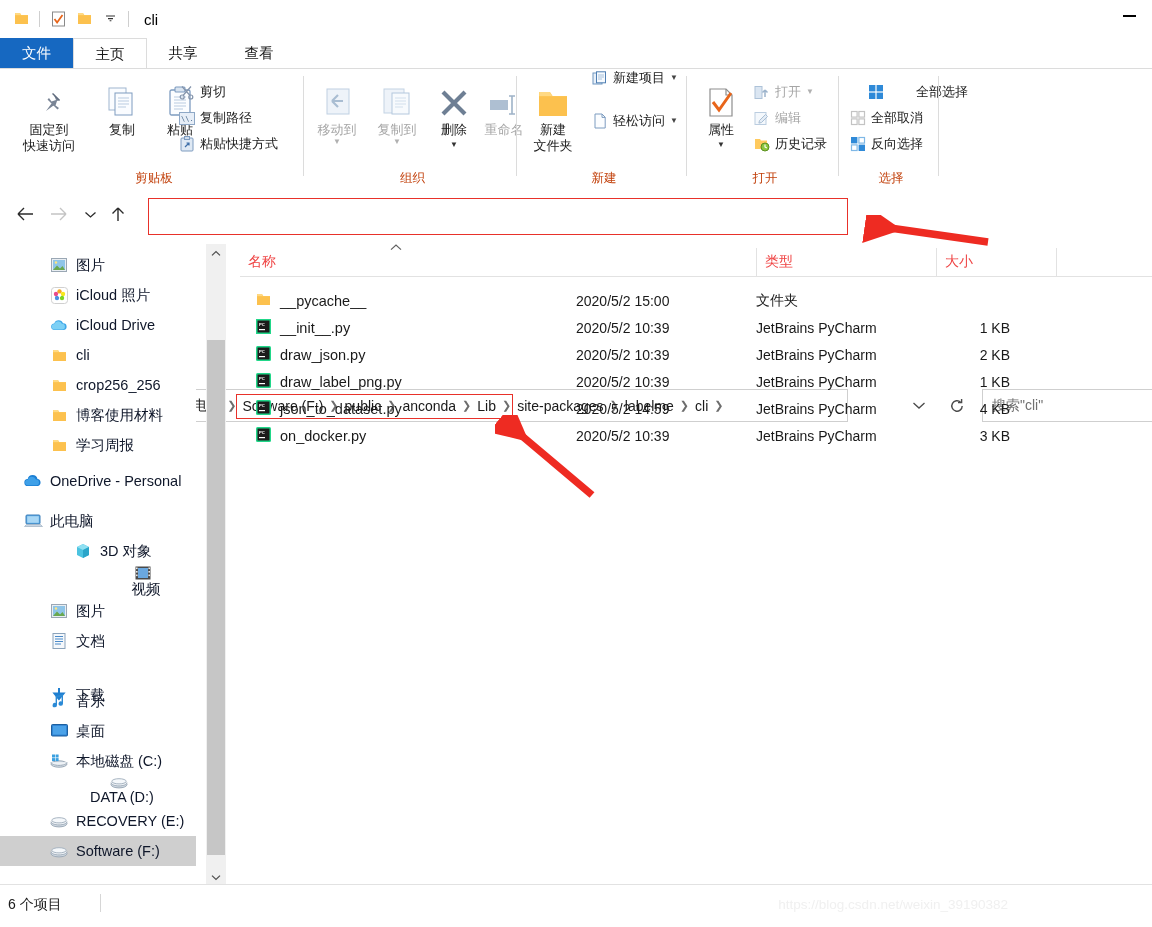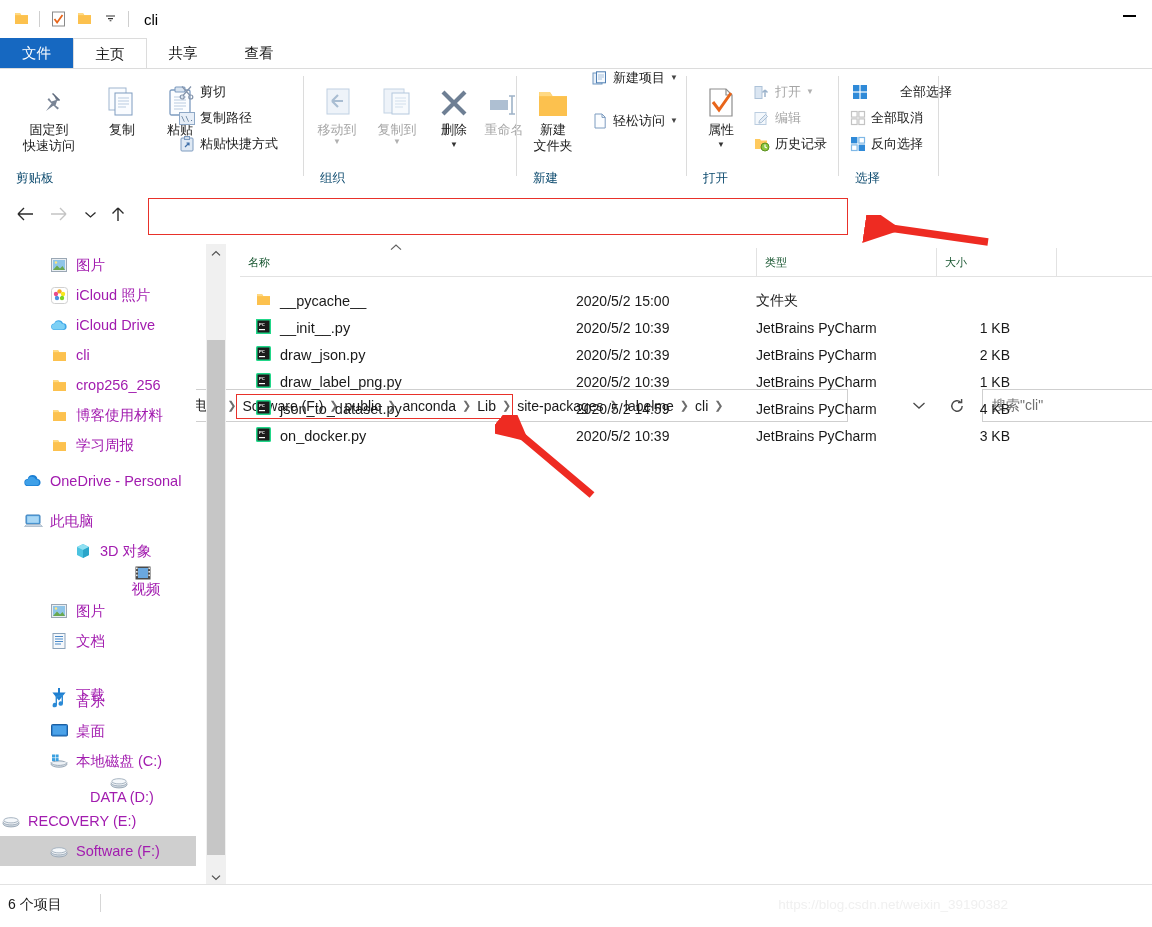--- a/index.html
+++ b/index.html
@@ -41,22 +41,22 @@
   .tab-share { left:145px; width:76px; }
   .tab-view { left:221px; width:76px; }
 
   
   .ribbon {
     position:absolute; left:0; top:68px; width:1152px; height:122px;
     background:#fff; border-top:1px solid #dcdcdc; border-bottom:1px solid #dcdcdc;
   }
   .rgroup { position:absolute; top:0; height:121px; }
   .rgroup .glabel {
-    position:absolute; bottom:3px; left:16px; width:100%; text-align:left;
-    font-size:12.5px; color:#0c4a6e;
+    position:absolute; bottom:3px; left:2px; width:100%; text-align:center;
+    font-size:12.5px; color:#c2410c;
   }
   .rgroup .gdiv { position:absolute; top:7px; right:0; width:1px; height:100px; background:#dcdcdc; }
 
   .bigbtn {
     position:absolute; display:flex; flex-direction:column; align-items:center;
     font-size:13px; color:#1a1a1a; line-height:16px; text-align:center;
   }
   .bigbtn .bico { height:38px; display:flex; align-items:flex-end; justify-content:center; margin-bottom:3px; }
   .bigbtn.dis { color:#a6a6a6; }
 
@@ -91,36 +91,36 @@
     font-size:14px; color:#707070;
   }
 
   
   .sidebar {
     position:absolute; left:0; top:244px; width:196px; height:638px;
     background:#fff; overflow:hidden;
   }
   .snode {
     position:absolute; left:0; width:196px; height:30px;
-    display:flex; align-items:center; font-size:14.5px; color:#a21caf;
+    display:flex; align-items:center; font-size:14.5px; color:#0f172a;
   }
   .snode.sel { background:#cfcfcf; }
   .snode .sico { width:22px; display:flex; align-items:center; justify-content:center; margin-right:6px; }
   .sb-scroll { position:absolute; left:206px; top:244px; width:20px; height:642px; background:#f0f0f0; }
   .sb-arrow { position:absolute; left:0; width:20px; height:18px; display:flex; align-items:center; justify-content:center; color:#505050; font-size:11px; }
   .sb-thumb { position:absolute; left:1px; width:18px; background:#c6c6c6; }
 
   
   .headerrow {
     position:absolute; left:240px; top:248px; width:912px; height:28px;
     border-bottom:1px solid #e2e2e2;
   }
   .colhdr {
     position:absolute; top:0; height:28px; display:flex; align-items:center;
-    font-size:11px; color:#14532d; padding-left:8px; box-sizing:border-box;
+    font-size:14px; color:#ef4444; padding-left:8px; box-sizing:border-box;
     border-left:1px solid #e2e2e2;
   }
   .colhdr.first { border-left:none; }
   .sortmark { position:absolute; left:390px; top:241px; font-size:11px; color:#555; }
 
   .frow {
     position:absolute; left:248px; width:904px; height:27px;
     display:flex; align-items:center; font-size:14.5px; color:#1a1a1a;
   }
   .fname { position:absolute; left:8px; display:flex; align-items:center; gap:9px; }
@@ -385,21 +385,21 @@
               <path d="M11 7.5V10l1.8 1" stroke="#fff" stroke-width="1.1" fill="none"></path>
             </svg>
         </span>
         <span>历史记录</span>
       </div>
       <div class="glabel">打开</div>
       <div class="gdiv"></div>
     </div>
 
     <div class="rgroup" style="left:839px; width:100px;">
-      <div class="smbtn" style="left:12px; top:14px;gap:32px;">
+      <div class="smbtn" style="left:28px; top:14px;gap:32px;">
         <span class="sico">
           <svg width="16" height="16" viewBox="0 0 16 16">
               <rect x="1" y="1" width="6.4" height="6.4" fill="#2f8ad8"></rect>
               <rect x="8.6" y="1" width="6.4" height="6.4" fill="#2f8ad8"></rect>
               <rect x="1" y="8.6" width="6.4" height="6.4" fill="#2f8ad8"></rect>
               <rect x="8.6" y="8.6" width="6.4" height="6.4" fill="#2f8ad8"></rect>
             </svg>
         </span>
         <span>全部选择</span>
       </div>
@@ -689,21 +689,21 @@
     <div class="snode" style="top:532px; padding-left:24px;flex-direction:column;">
       <span class="sico">
           <svg width="18" height="13" viewBox="0 0 18 13">
             <ellipse cx="9" cy="8.5" rx="8" ry="3.4" fill="#d9e1e9" stroke="#9aa8b6"></ellipse>
             <path d="M1 6.6c0 1.9 3.6 3.4 8 3.4s8-1.5 8-3.4" fill="#eef2f6" stroke="#9aa8b6"></path>
             <ellipse cx="9" cy="5.3" rx="7.2" ry="2.6" fill="#f5f8fb" stroke="#a8b5c2"></ellipse>
           </svg>
         </span>
       <span>DATA (D:)</span>
     </div>
-    <div class="snode" style="top:562px; ">
+    <div class="snode" style="top:562px; padding-left:48px;">
       <span class="sico">
           <svg width="18" height="13" viewBox="0 0 18 13">
             <ellipse cx="9" cy="8.5" rx="8" ry="3.4" fill="#d9e1e9" stroke="#9aa8b6"></ellipse>
             <path d="M1 6.6c0 1.9 3.6 3.4 8 3.4s8-1.5 8-3.4" fill="#eef2f6" stroke="#9aa8b6"></path>
             <ellipse cx="9" cy="5.3" rx="7.2" ry="2.6" fill="#f5f8fb" stroke="#a8b5c2"></ellipse>
           </svg>
         </span>
       <span>RECOVERY (E:)</span>
     </div>
     <div class="snode sel" style="top:592px; padding-left:48px;">

